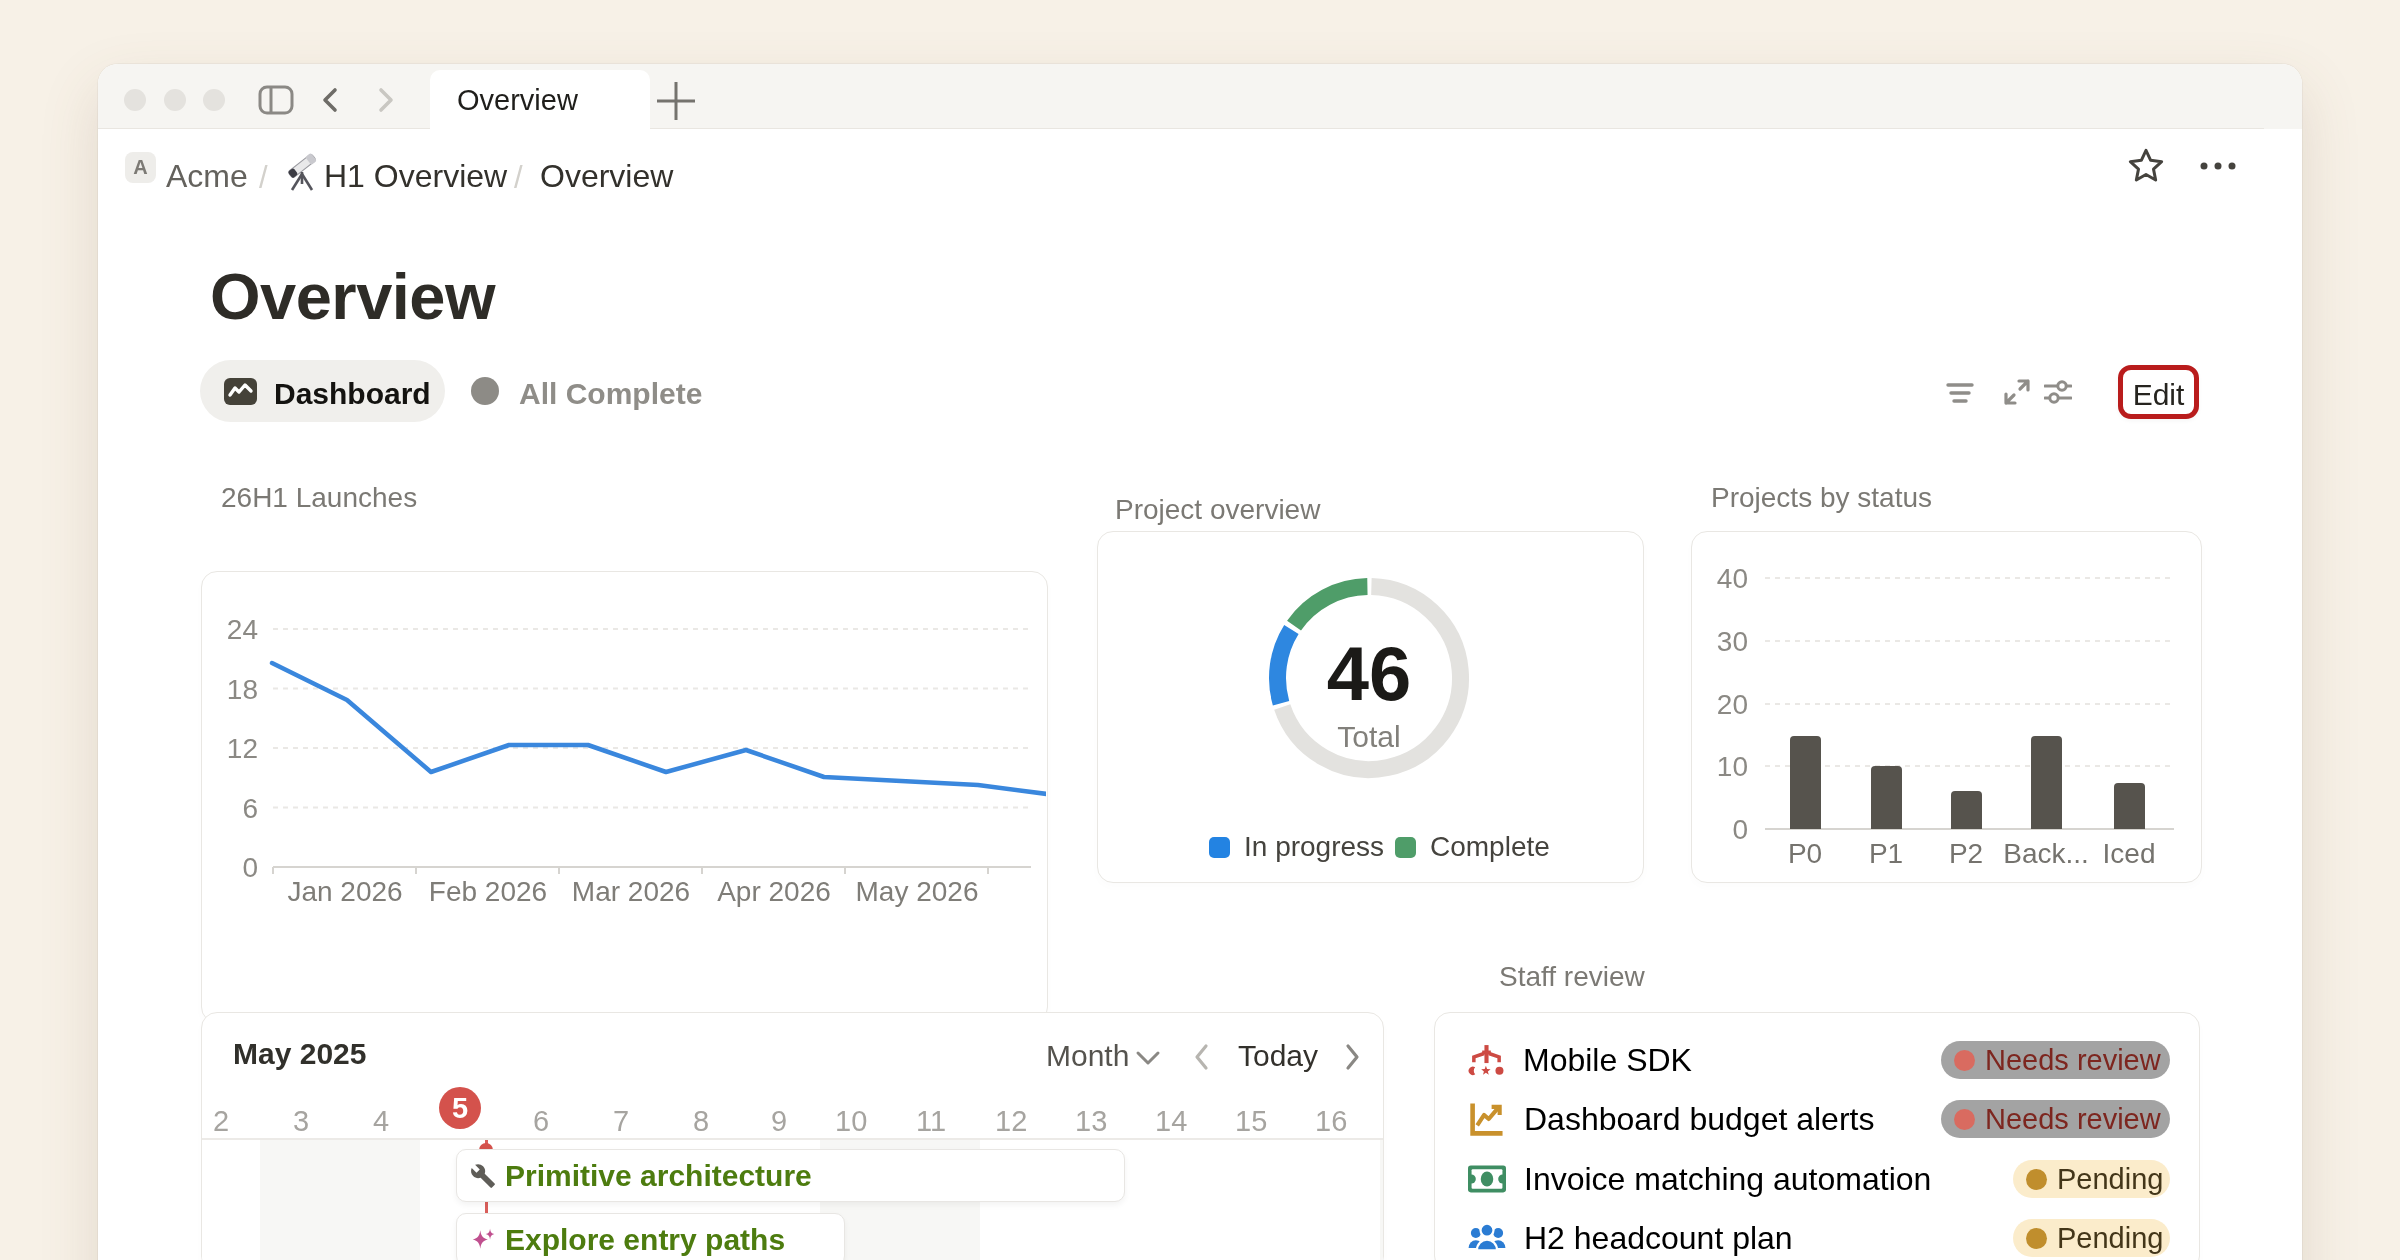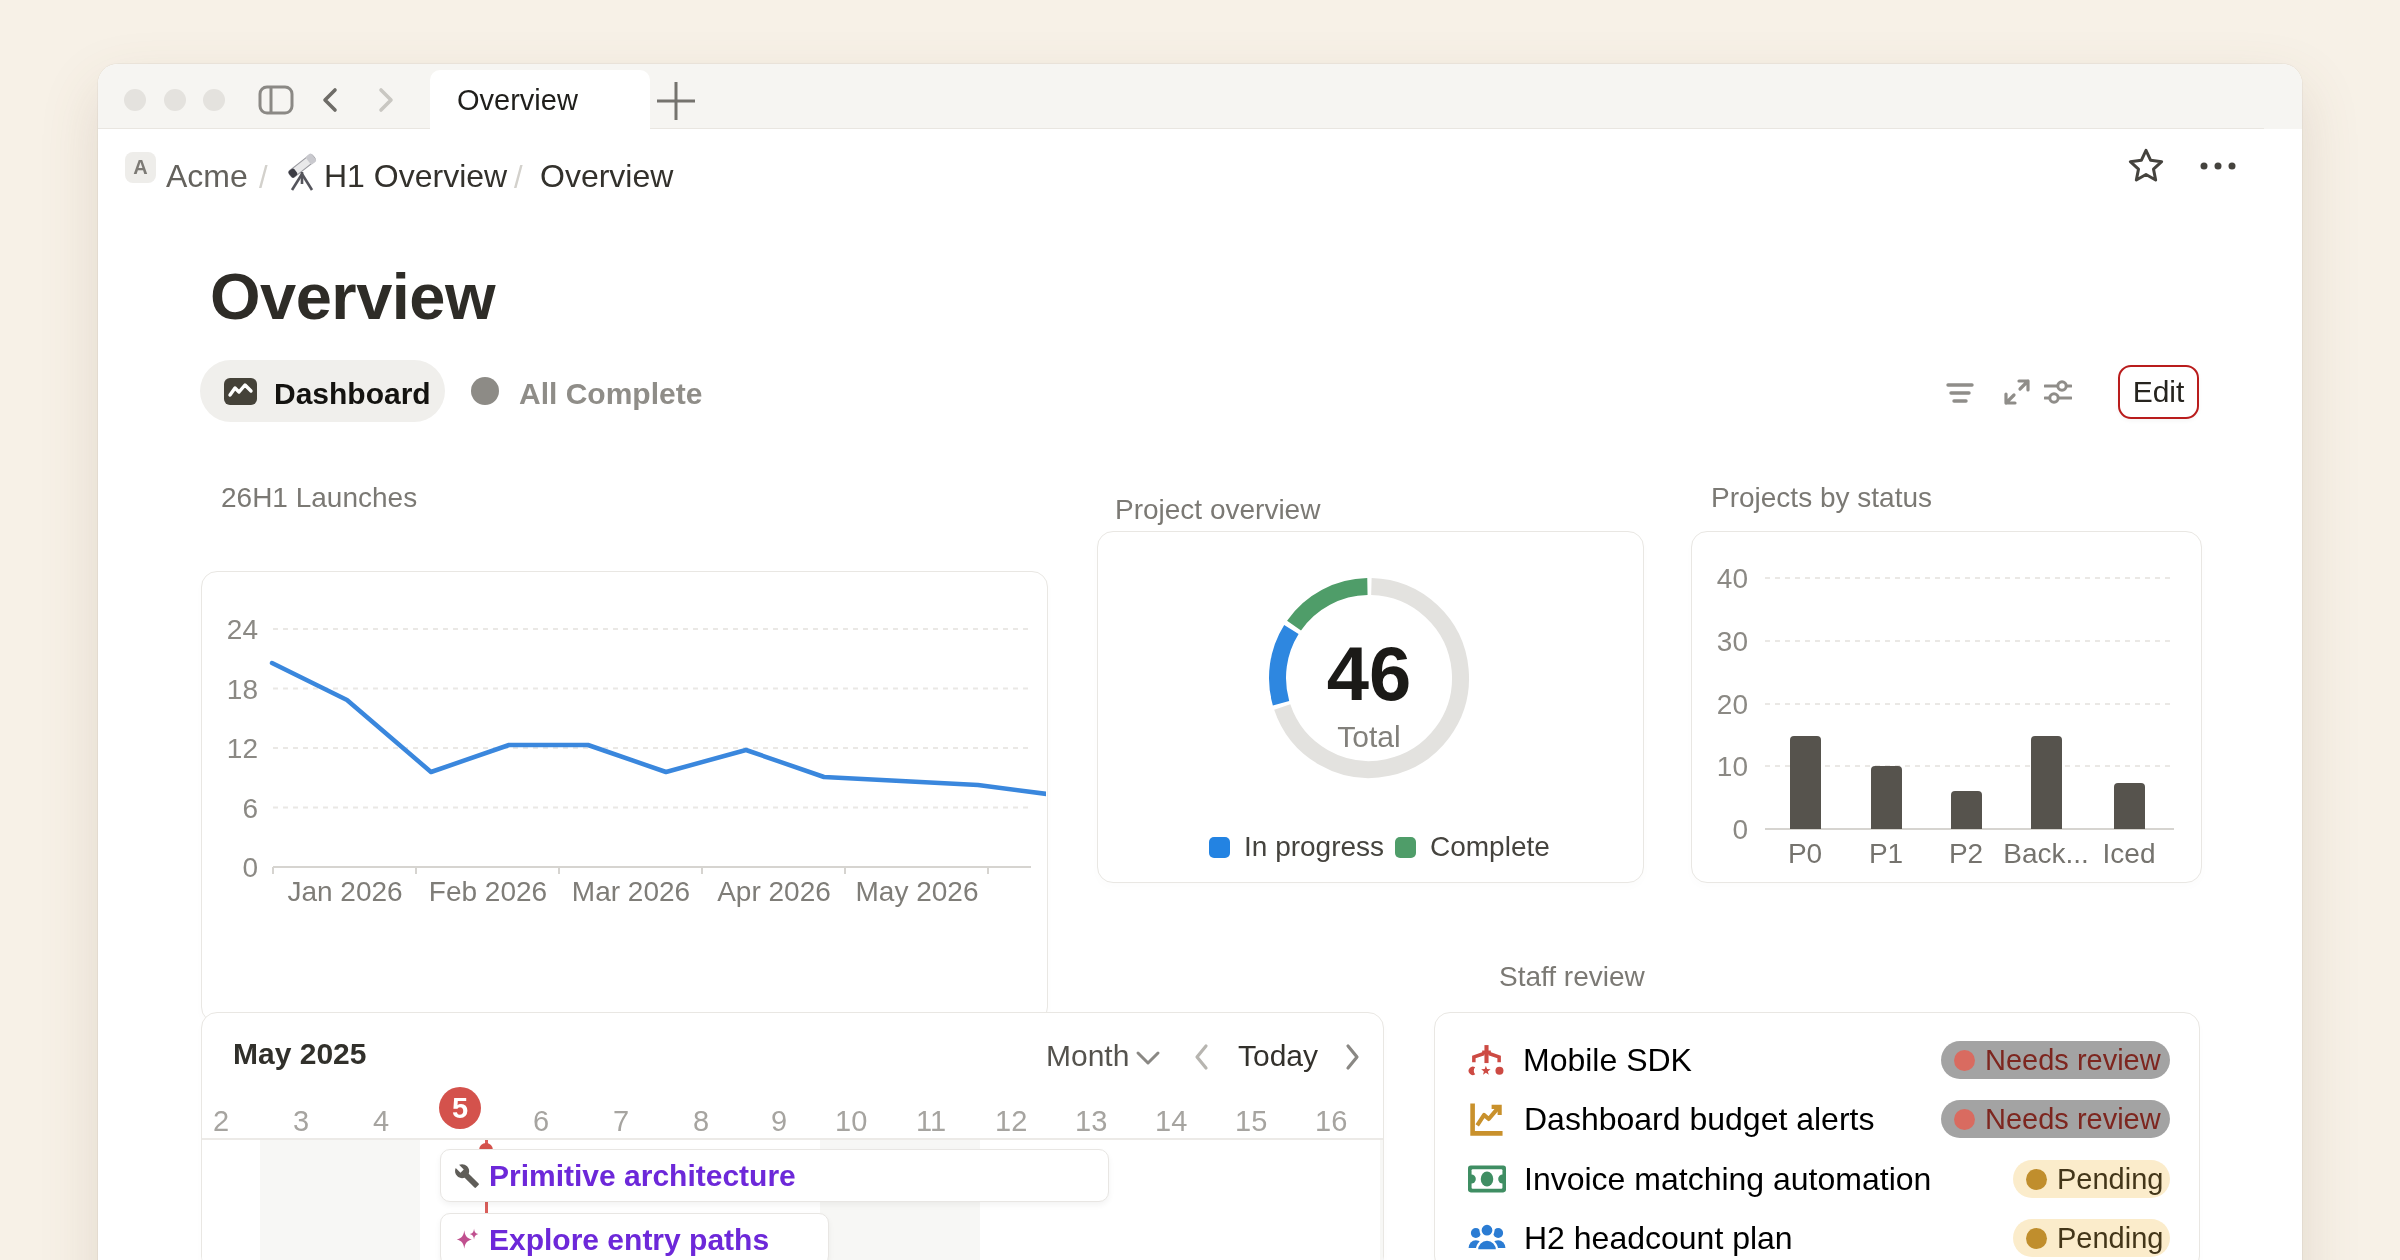--- a/index.html
+++ b/index.html
@@ -18,21 +18,21 @@
 .crumb { font-size:32px; color:#33312c; }
 .gray { color:#64625d; }
 .slash { color:#d3d1cc; padding:0 14px; font-size:31px; }
 .title { position:absolute; left:210px; top:259px; font-size:65px; font-weight:700; color:#2e2c27; letter-spacing:-0.5px; }
 .cardlabel { position:absolute; font-size:28px; font-weight:500; color:#7b7974; }
 .card { position:absolute; background:#fff; border:1.5px solid #e9e7e3; border-radius:16px;
   box-shadow:0 4px 10px rgba(0,0,0,0.015); }
 .dates span { position:absolute; width:32px; text-align:center; font-size:29px; color:#a6a4a0; }
 .taskbar { position:absolute; height:53px; background:#fff; border:1.5px solid #e8e6e3;
   border-radius:10px; box-shadow:0 3px 6px rgba(0,0,0,0.05); display:flex; align-items:center;
-  font-size:30px; font-weight:600; color:#6d28d9; }
+  font-size:30px; font-weight:600; color:#4d7c0f;margin-left:16px; }
 .staffrow { position:absolute; left:33px; width:733px; height:40px; display:flex; align-items:center; }
 .sicon { flex:0 0 auto; }
 .sname { font-size:32px; font-weight:500; color:#000000; margin-left:18px; }
 .pill { position:absolute; right:31px; height:38px; border-radius:19px; display:flex;
   align-items:center; font-size:29px; }
 .pill .dot { width:21px; height:21px; border-radius:50%; margin:0 10px 0 13px; flex:0 0 auto; }
 .pillr { background:#a3a3a3; color:#7d261f; }
 .pillp { background:#fbeccb; color:#433619; }
 </style>
 </head>
@@ -103,21 +103,21 @@
 </svg>
 <svg class="abs" style="left:2003px;top:378px;" width="28" height="28" viewBox="0 0 28 28">
   <path d="M16 3 h9 v9 M25 3 L17 11 M12 25 H3 v-9 M3 25 L11 17" fill="none" stroke="#8f8d89" stroke-width="3.2" stroke-linecap="round" stroke-linejoin="round"></path>
 </svg>
 <svg class="abs" style="left:2044px;top:378px;" width="28" height="28" viewBox="0 0 28 28">
   <line x1="1" y1="8" x2="27" y2="8" stroke="#8f8d89" stroke-width="3.2" stroke-linecap="round"></line>
   <circle cx="18" cy="8" r="4.2" fill="#fff" stroke="#8f8d89" stroke-width="3"></circle>
   <line x1="1" y1="20" x2="27" y2="20" stroke="#8f8d89" stroke-width="3.2" stroke-linecap="round"></line>
   <circle cx="10" cy="20" r="4.2" fill="#fff" stroke="#8f8d89" stroke-width="3"></circle>
 </svg>
-<div class="abs" style="left:2118px;top:365px;width:81px;height:54px;border:2px solid #b91c1c;border-radius:13px;background:#fff;text-align:center;line-height:50px;font-size:30px;font-weight:500;color:#26241f;box-shadow:0 2px 4px rgba(0,0,0,0.04);">Edit</div>
+<div class="abs" style="left:2118px;top:365px;width:81px;height:54px;border:5px solid #b91c1c;border-radius:13px;background:#fff;text-align:center;line-height:50px;font-size:30px;font-weight:500;color:#26241f;box-shadow:0 2px 4px rgba(0,0,0,0.04);">Edit</div>
 
 <div class="cardlabel" style="left:221px;top:482px;">26H1 Launches</div>
 <div class="cardlabel" style="left:1115px;top:482px;margin-top:12px;">Project overview</div>
 <div class="cardlabel" style="left:1711px;top:482px;">Projects by status</div>
 <div class="cardlabel" style="left:214px;top:961px;">H1 timeline</div>
 <div class="cardlabel" style="left:1455px;top:961px;margin-left:44px;">Staff review</div>
 
 <div class="card" style="left:201px;top:531px;width:847px;height:452px;margin-top:40px;">
 <svg width="844" height="349" viewBox="0 0 844 349">
   <g stroke="#eae8e5" stroke-width="2" stroke-dasharray="5 5">

